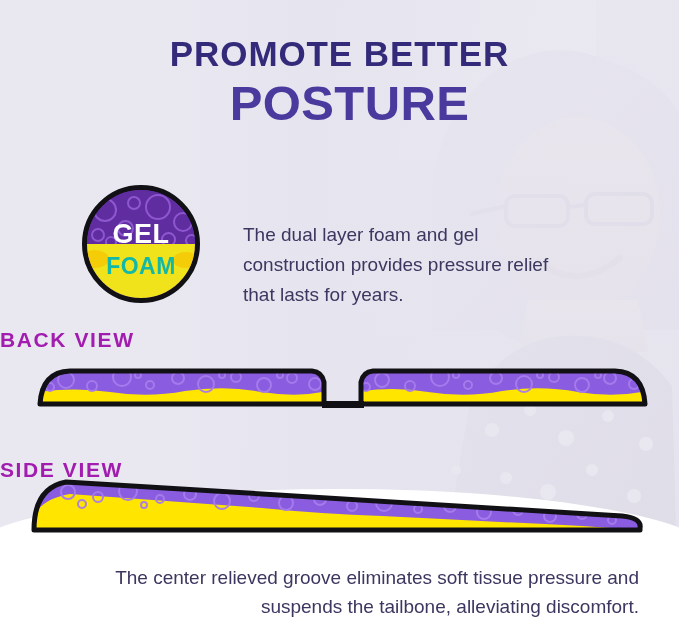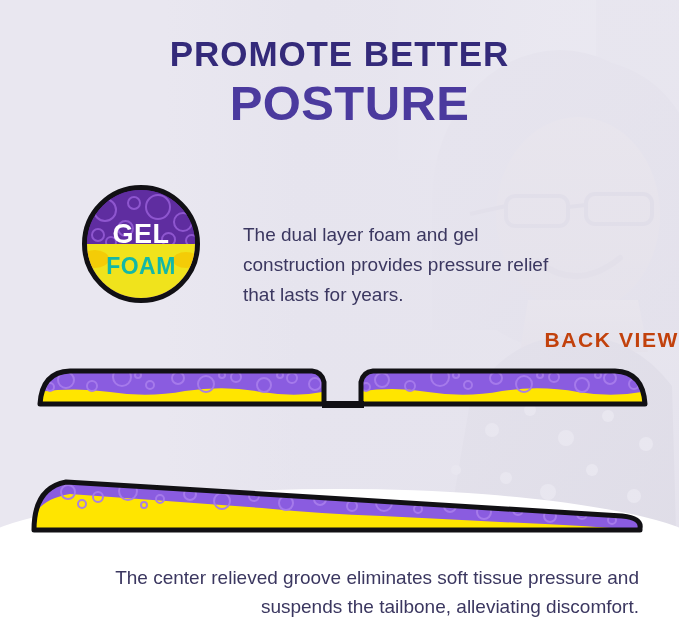--- a/index.html
+++ b/index.html
@@ -105,23 +105,23 @@
   
   .intro{
     position:absolute;left:243px;top:208px;width:318px;
     font-size:19px;line-height:30px;
     color:#3b3760;
     margin-top:12px;
   }
 
   
   .view-label{
-    position:absolute;left:0;right:0;text-align:right;
+    position:absolute;left:0;right:0;text-align:left;
     font-size:21px;font-weight:700;letter-spacing:1.6px;
-    color:#c2410c;
+    color:#a21caf;
   }
   .lbl-back{top:328px;}
   .lbl-side{top:458px;}
 
   
   .diagram{position:absolute;}
   .d-back{left:30px;top:362px;width:625px;height:62px;}
   .d-side{left:22px;top:472px;width:635px;height:72px;}
 
   
@@ -286,20 +286,21 @@
           <circle cx="510" cy="13" r="3"></circle>
             <circle cx="568" cy="13" r="3"></circle>
         </g>
       </g>
       <path d="M331 42 L331 20 Q333 10 343 9 L585 9 Q613 10 615 42 Z" fill="none" stroke="#111014" stroke-width="5" stroke-linejoin="round"></path>
 
       <rect x="292" y="39" width="42" height="7" fill="#111014"></rect>
     </svg>
   </div>
 
+  <div class="view-label lbl-side">SIDE VIEW</div>
 
   <div class="diagram d-side">
     <svg width="635" height="72" viewBox="0 0 635 72">
       <defs>
         <clipPath id="clipSide">
           <path d="M12 58 Q12 16 44 10 L600 44 Q620 46 618 56 L618 58 Z"></path>
         </clipPath>
       </defs>
       <g clip-path="url(#clipSide)">
         <rect x="0" y="0" width="635" height="72" fill="#8a5ce0"></rect>

